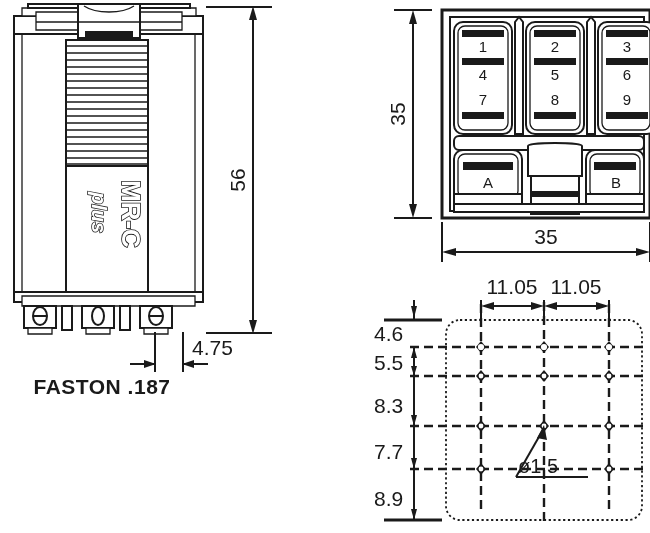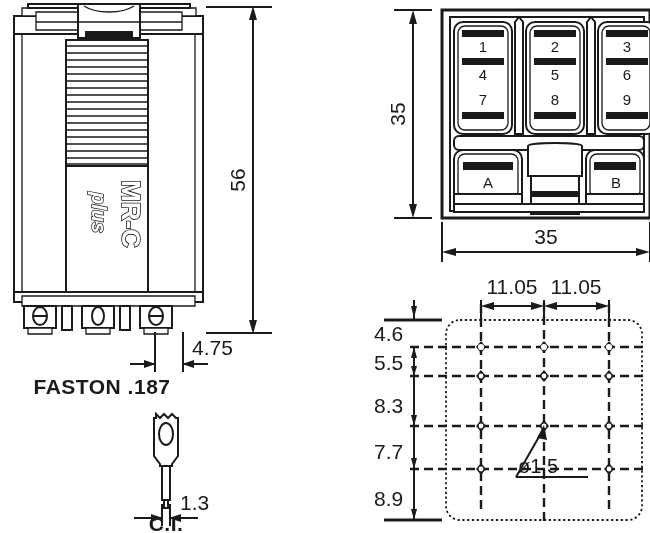--- a/index.html
+++ b/index.html
@@ -166,44 +166,20 @@
         <line class="ln med" x1="184" y1="364" x2="208" y2="364"></line>
         <polygon class="fillk" points="156,364 144,360 144,368"></polygon>
         <polygon class="fillk" points="182,364 194,360 194,368"></polygon>
         <text class="dim-txt" x="192" y="355">4.75</text>
       </g>
 
       <text class="bold-label" x="102" y="394" text-anchor="middle">FASTON .187</text>
     </svg>
   </div>
 
-  <div class="view" style="left:120px; top:404px;">
-    <svg width="180" height="129" viewBox="0 0 180 129">
-
-      <g>
-        <path class="ln med fillw" d="M36,14 L36,10 L40,14 L44,10 L48,14 L52,10 L56,14 L58,14
-                 L58,52 L52,60 L52,62 L40,62 L40,60 L34,52 L34,14 Z"></path>
-        <ellipse class="ln med fillw" cx="46" cy="30" rx="7" ry="11"></ellipse>
-        <path class="ln med fillw" d="M42,62 L42,96 L50,96 L50,62 Z"></path>
-        <path class="ln med fillw" d="M44,96 L44,104 L48,104 L48,96 Z"></path>
-      </g>
-
-      <g>
-        <line class="ln med" x1="42" y1="100" x2="42" y2="122"></line>
-        <line class="ln med" x1="50" y1="100" x2="50" y2="122"></line>
-        <line class="ln med" x1="14" y1="114" x2="41" y2="114"></line>
-        <line class="ln med" x1="51" y1="114" x2="78" y2="114"></line>
-        <polygon class="fillk" points="43,114 31,110 31,118"></polygon>
-        <polygon class="fillk" points="49,114 61,110 61,118"></polygon>
-        <text class="dim-txt" x="60" y="106">1.3</text>
-      </g>
-
-      <text class="bold-label" x="46" y="127" text-anchor="middle">C.I.</text>
-    </svg>
-  </div>
 
   <div class="view" style="left:378px; top:0px;">
     <svg width="272" height="268" viewBox="0 0 272 268">
 
       <g>
         <rect class="ln thick fillw" x="64" y="10" width="208" height="208"></rect>
         <rect class="ln med fillw" x="72" y="17" width="194" height="194"></rect>
       </g>
 
       <g>

